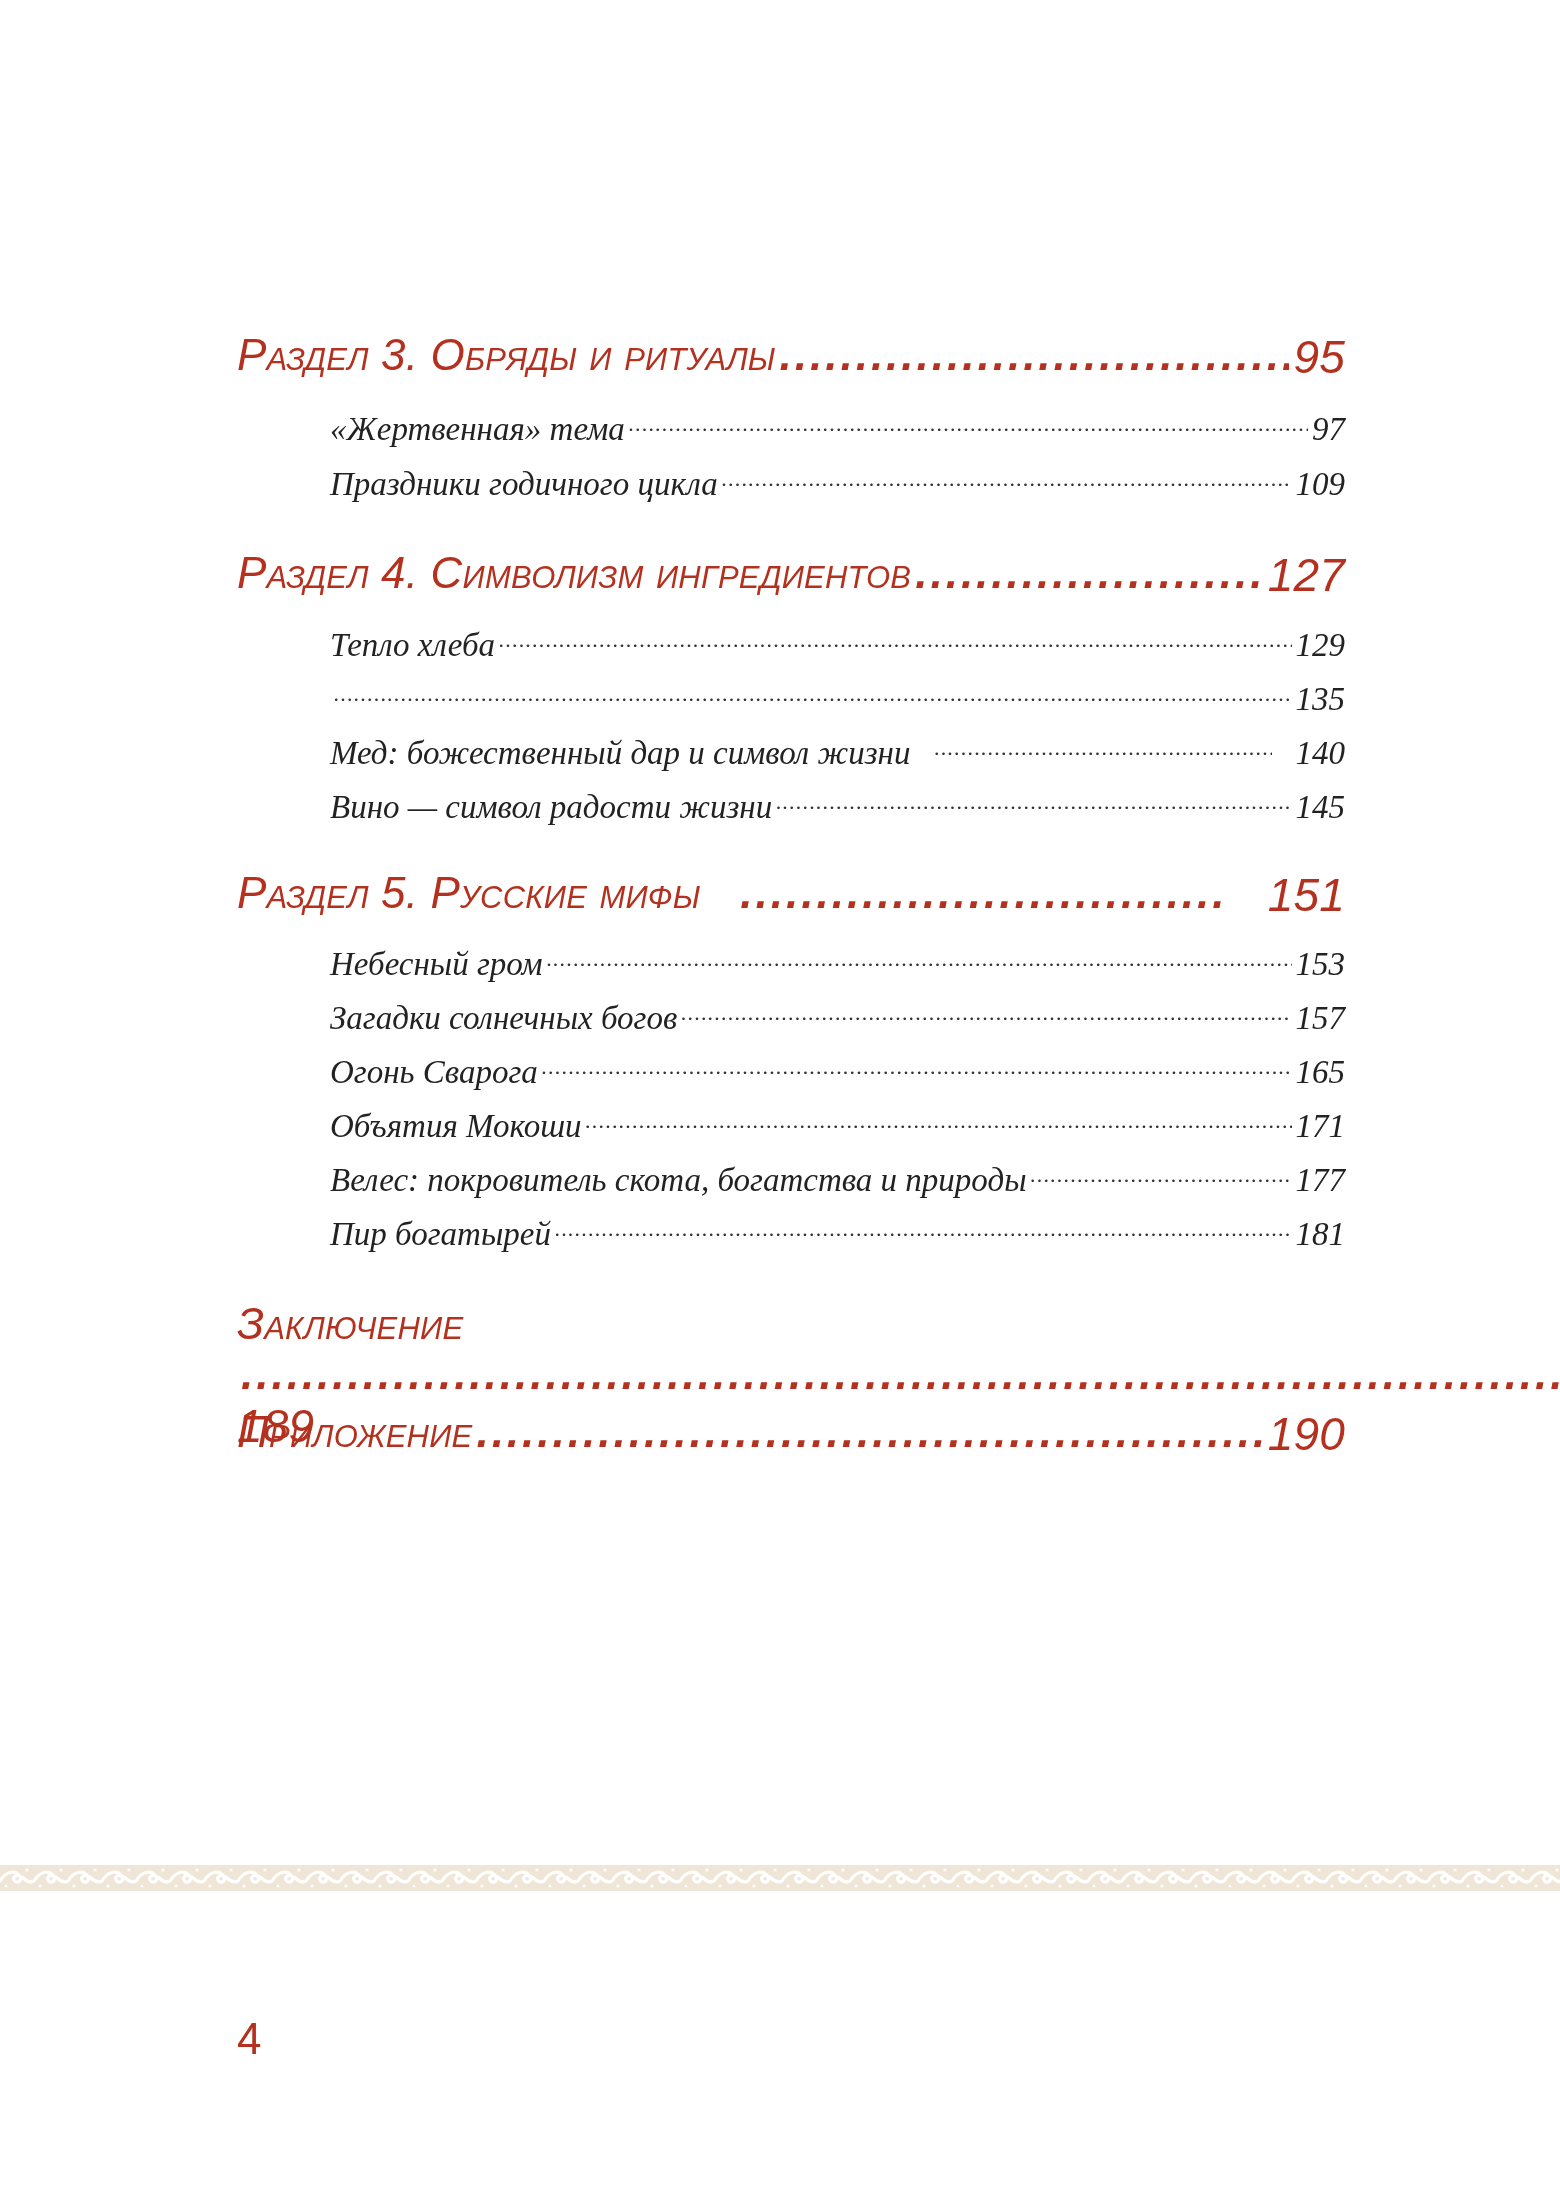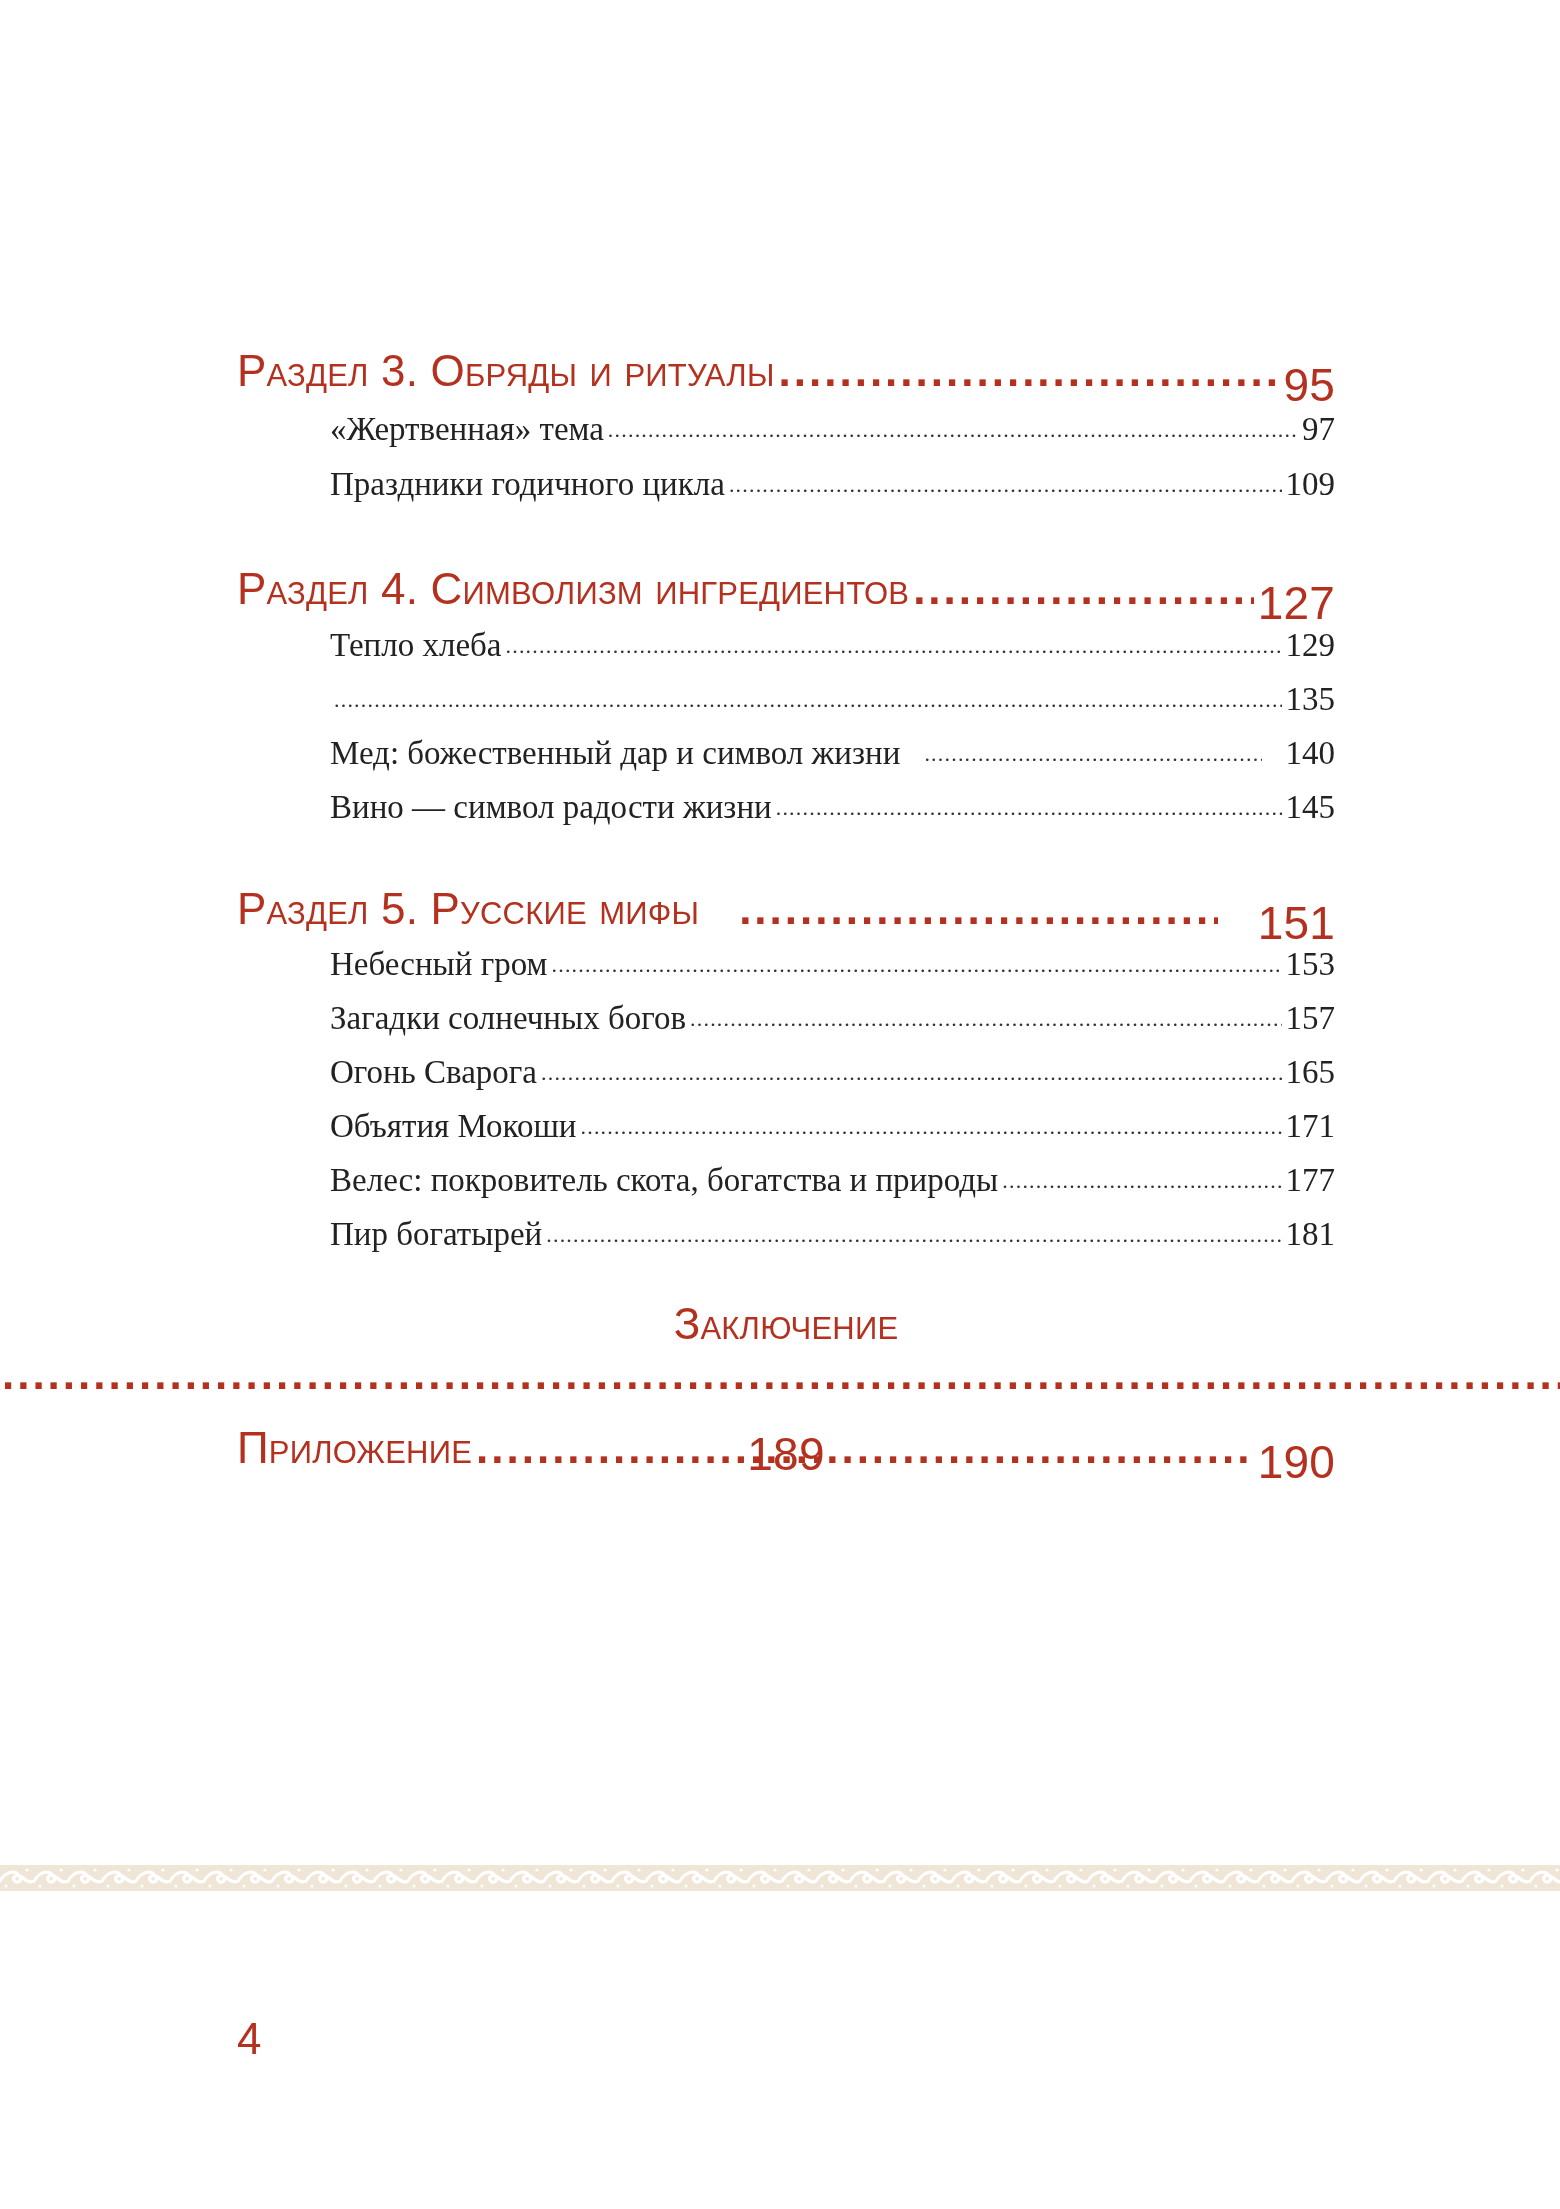--- a/index.html
+++ b/index.html
@@ -1,25 +1,25 @@
 <!DOCTYPE html>
 <html><head>
   <meta charset="utf-8">
   <style>
     html, body { margin: 0; padding: 0; background: #ffffff; }
     body { width: 1560px; height: 2209px; position: relative; overflow: hidden; }
 
     .toc { position: absolute; left: 237px; top: 0; width: 1108px; }
 
-    .row { position: absolute; left: 0; right: 10px; display: flex; align-items: center; white-space: nowrap; }
+    .row { position: absolute; left: 0; right: 0; display: flex; align-items: flex-start; white-space: nowrap; font-style: italic; }
 
     .row.section { font-family: "Liberation Sans", sans-serif; color: #b3311e; font-size: 44px; letter-spacing: 0.2px; }
     .row.section .title { font-variant: small-caps; }
     .row.section .leader { color: #b3311e; font-weight: bold; letter-spacing: 3px; }
-    .row.section .page { font-size: 46px; margin-top: 28px; }
+    .row.section .page { font-size: 46px; }
 
     .row.entry { left: 60px; font-family: "Liberation Serif", serif; color: #222222; font-size: 33px; margin-left: 33px; }
     .row.entry .leader { color: #333333; letter-spacing: 1.2px; font-size: 22px; }
 
     .leader { flex: 1 1 auto; overflow: hidden; margin: 0 4px; }
     .leader::before { content: "................................................................................................................................................................................................................................................................................................................................................."; }
     .title, .page { flex: 0 0 auto; }
 
     .border-band {
       position: absolute; left: 0; top: 1865px; width: 1560px; height: 26px;

